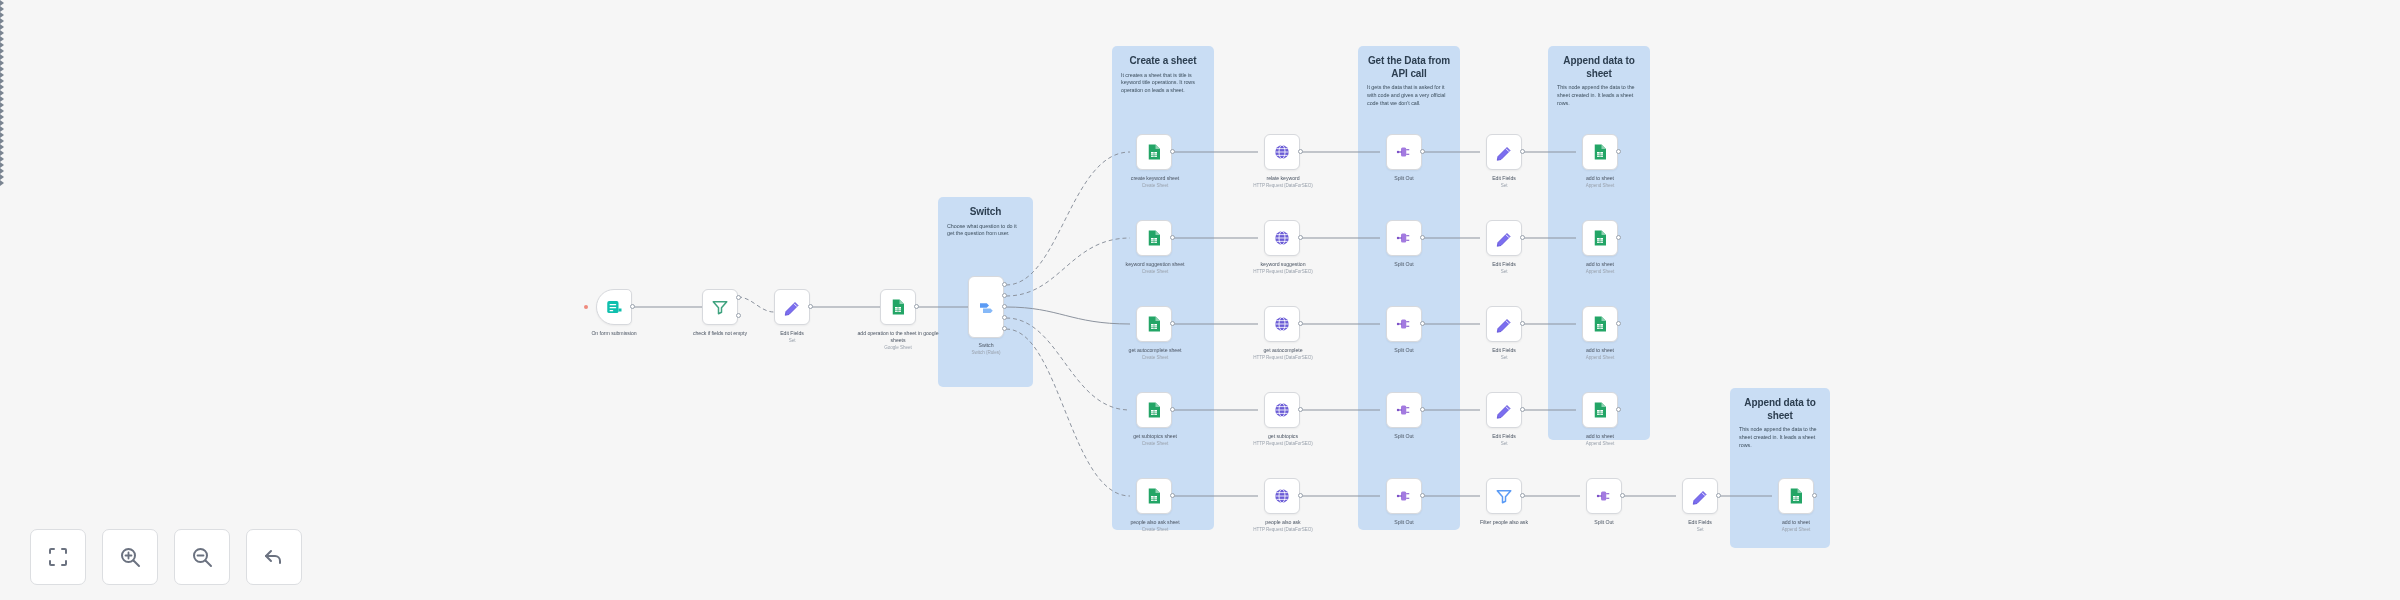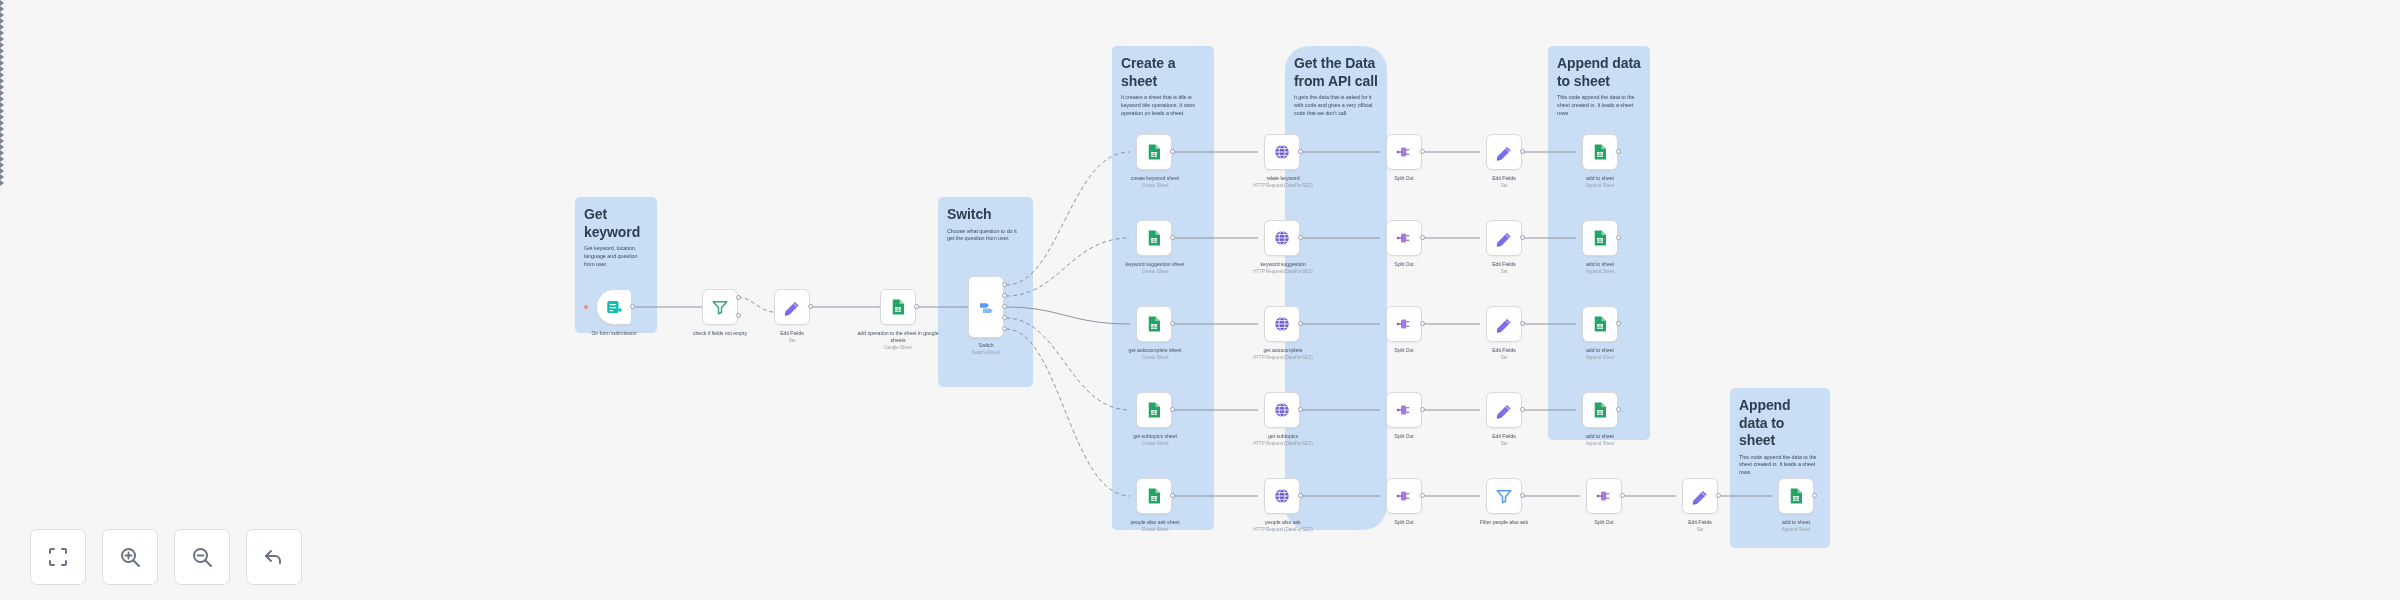--- a/index.html
+++ b/index.html
@@ -17,26 +17,27 @@
 
   
   .sticky {
     position: absolute;
     background: #c9ddf4;
     border-radius: 5px;
     padding: 9px 9px 6px 9px;
     overflow: hidden;
   }
   .sticky-title {
-    font-size: 14px;
+    font-size: 10px;
     font-weight: bold;
     color: #2c3e50;
     line-height: 1.25;
     margin-bottom: 4px;
     letter-spacing: -0.1px;
+    text-align: center;
   }
   .sticky-body {
     font-size: 5.4px;
     color: #3d4f5e;
     line-height: 1.45;
     letter-spacing: -0.05px;
   }
 
   
   .node {
@@ -134,37 +135,33 @@
     justify-content: center;
     cursor: pointer;
   }
   .tool-btn svg { display: block; }
 </style>
 </head>
 <body>
 
 <div id="canvas">
 
-  <div class="sticky" style="left:575px; top:197px; width:82px; height:136px;">
-    <div class="sticky-title">Get keyword</div>
-    <div class="sticky-body">Get keyword, location, language and question from user.</div>
-  </div>
 
   <div class="sticky" style="left:938px; top:197px; width:95px; height:190px;">
     <div class="sticky-title">Switch</div>
     <div class="sticky-body">Choose what question to do it get the question from user.</div>
   </div>
 
   <div class="sticky" style="left:1112px; top:46px; width:102px; height:484px;">
     <div class="sticky-title">Create a sheet</div>
     <div class="sticky-body">It creates a sheet that is title is keyword title operations. It rows operation on leads a sheet.</div>
   </div>
 
 
-  <div class="sticky" style="left:1285px; top:46px; width:102px; height:484px;border-radius:24px;">
+  <div class="sticky" style="left:1358px; top:46px; width:102px; height:484px;">
     <div class="sticky-title">Get the Data from API call</div>
     <div class="sticky-body">It gets the data that is asked for it with code and gives a very official code that we don't call.</div>
   </div>
 
   <div class="sticky" style="left:1548px; top:46px; width:102px; height:394px;">
     <div class="sticky-title">Append data to sheet</div>
     <div class="sticky-body">This node append the data to the sheet created in. It leads a sheet rows.</div>
   </div>
 
   <div class="sticky" style="left:1730px; top:388px; width:100px; height:160px;">

